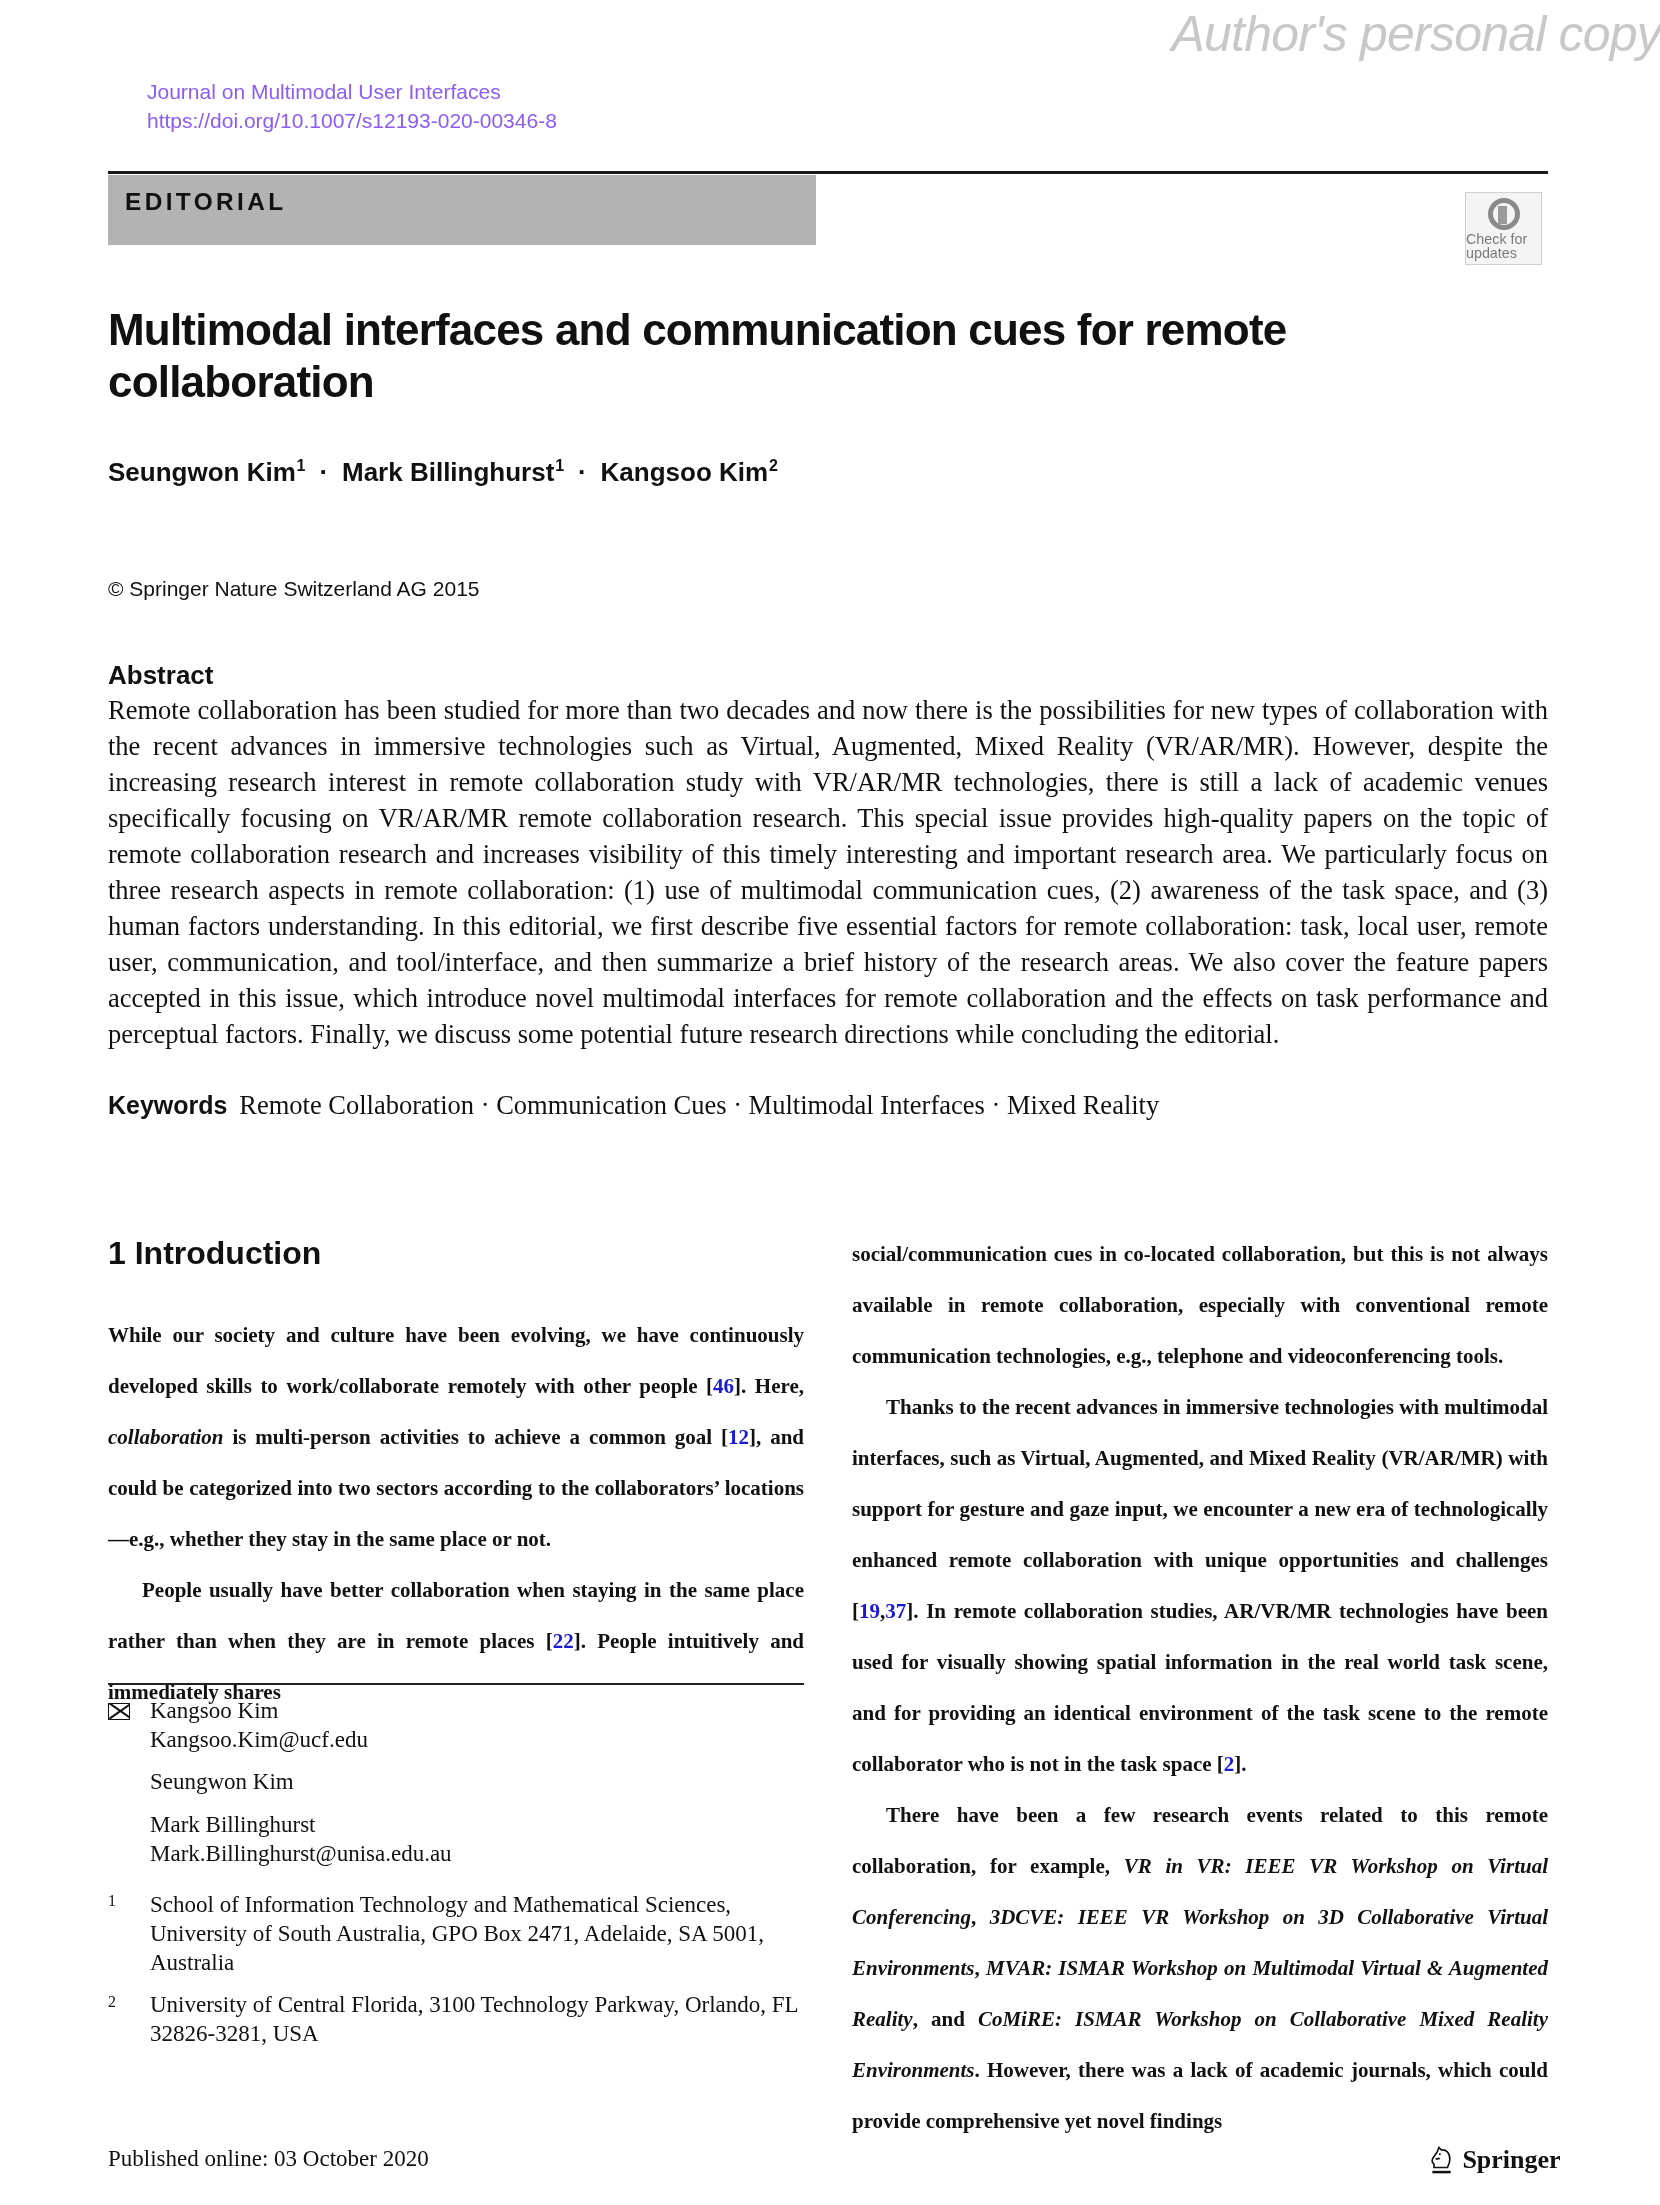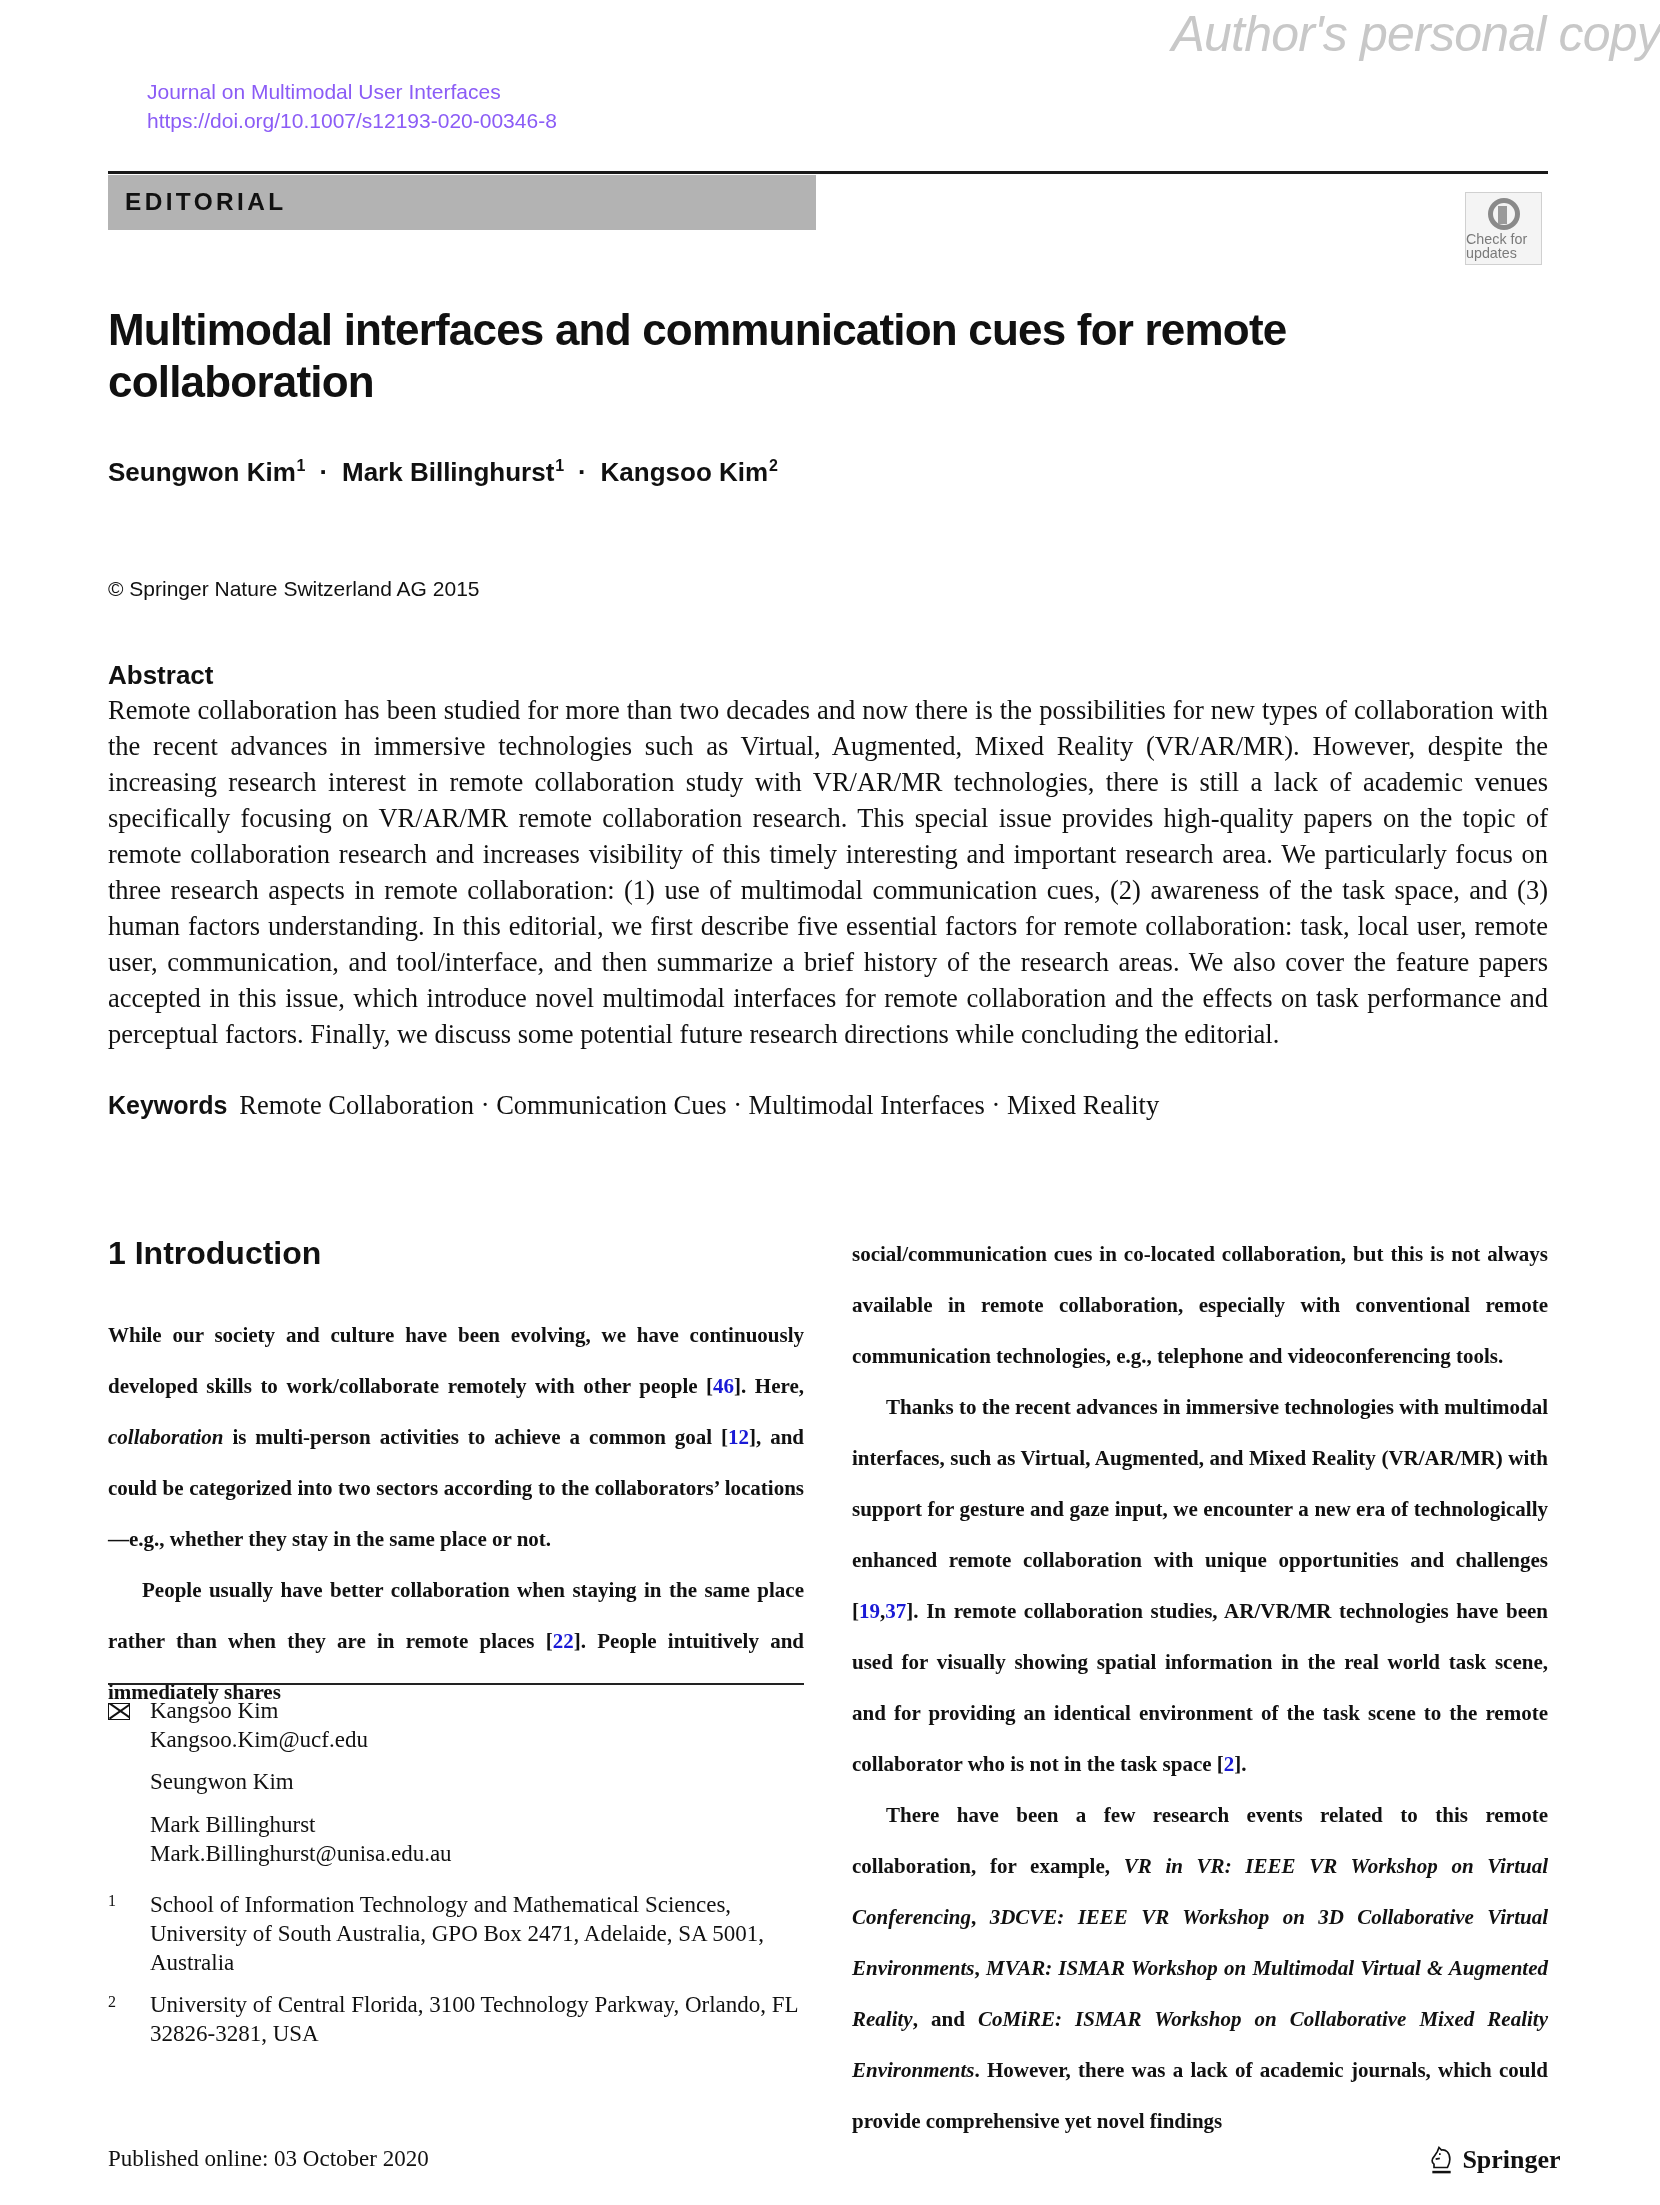--- a/index.html
+++ b/index.html
@@ -12,21 +12,21 @@
     .sans { font-family: "Liberation Sans", "DejaVu Sans", sans-serif; }
     .serif { font-family: "Liberation Serif", "DejaVu Serif", serif; }
 
     .watermark {
       left: 0; width: 1661px; top: 5px; text-align: right;
       font-size: 50px; font-style: italic; color: #c8c8c8; letter-spacing: -0.8px;
     }
     .journal { left: 108px; top: 77px; font-size: 21px; line-height: 29px; color: #8b5cf6; margin-left: 39px; }
     .rule-top { left: 108px; top: 171px; width: 1440px; height: 3.4px; background: #1a1a1a; }
     .editorial-bar {
-      left: 108px; top: 175px; width: 708px; height: 55px; background: #b3b3b3;
+      left: 108px; top: 175px; width: 708px; height: 70px; background: #b3b3b3;
     }
     .editorial-bar span {
       position: absolute; left: 17px; top: 13.4px; font-size: 24.4px; font-weight: bold;
       letter-spacing: 3.4px; color: #111;
     }
     .crossmark {
       left: 1465px; top: 192px; width: 77px; height: 73px;
       border: 0.8px solid #d0d0d0; background: #f4f4f4; box-sizing: border-box;
       text-align: left;
     }

